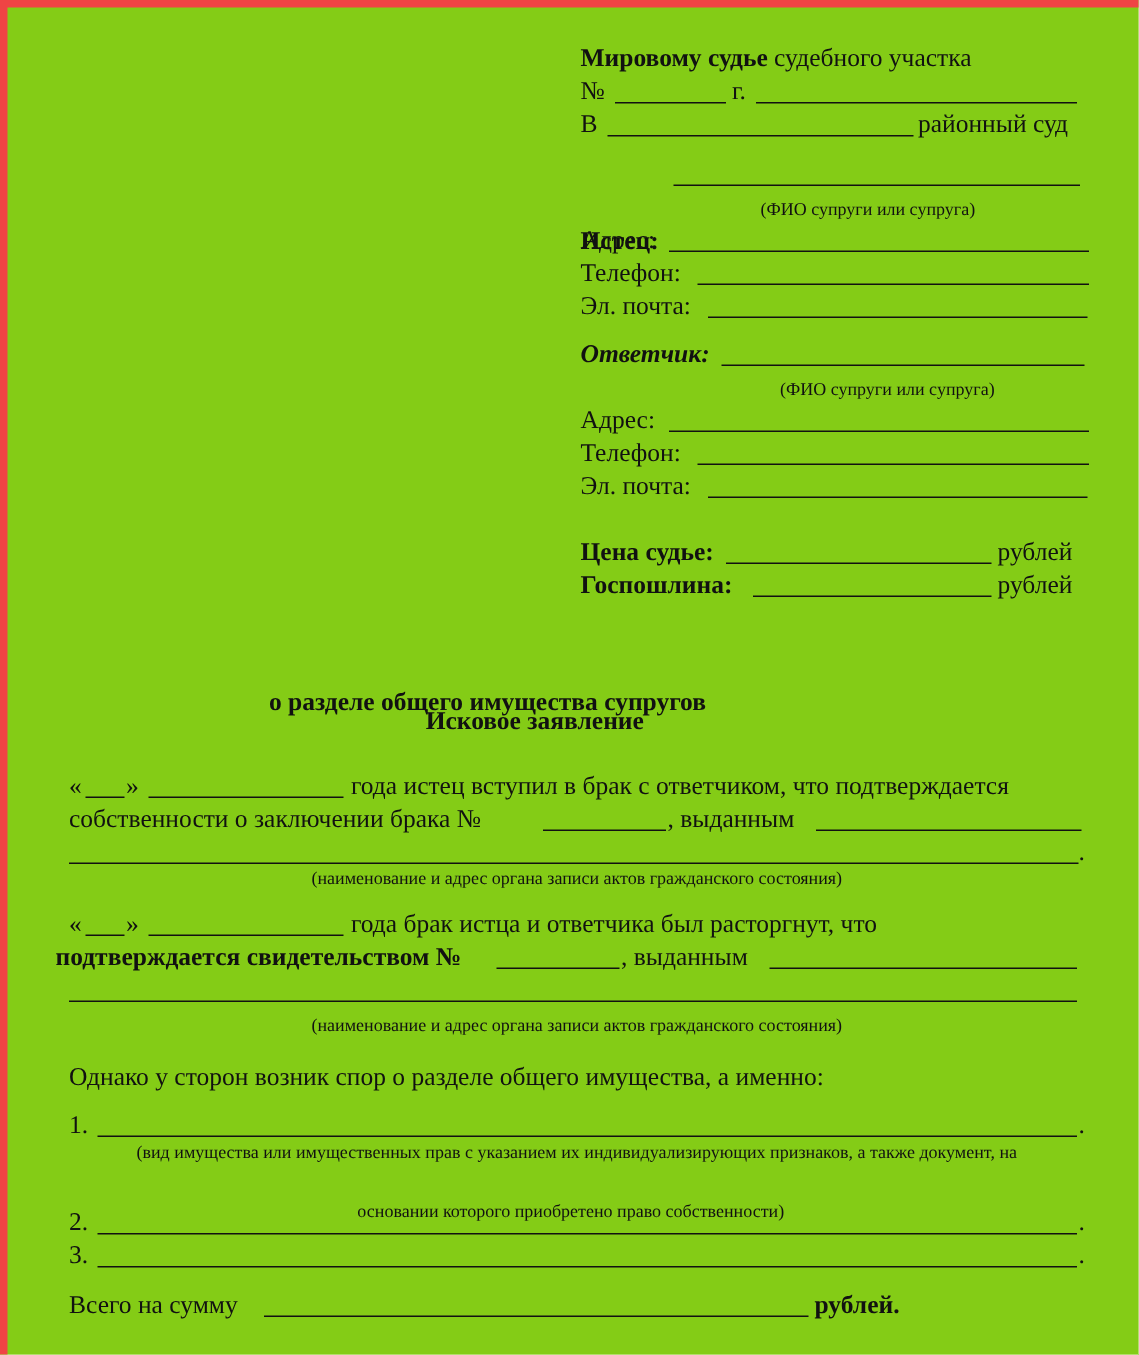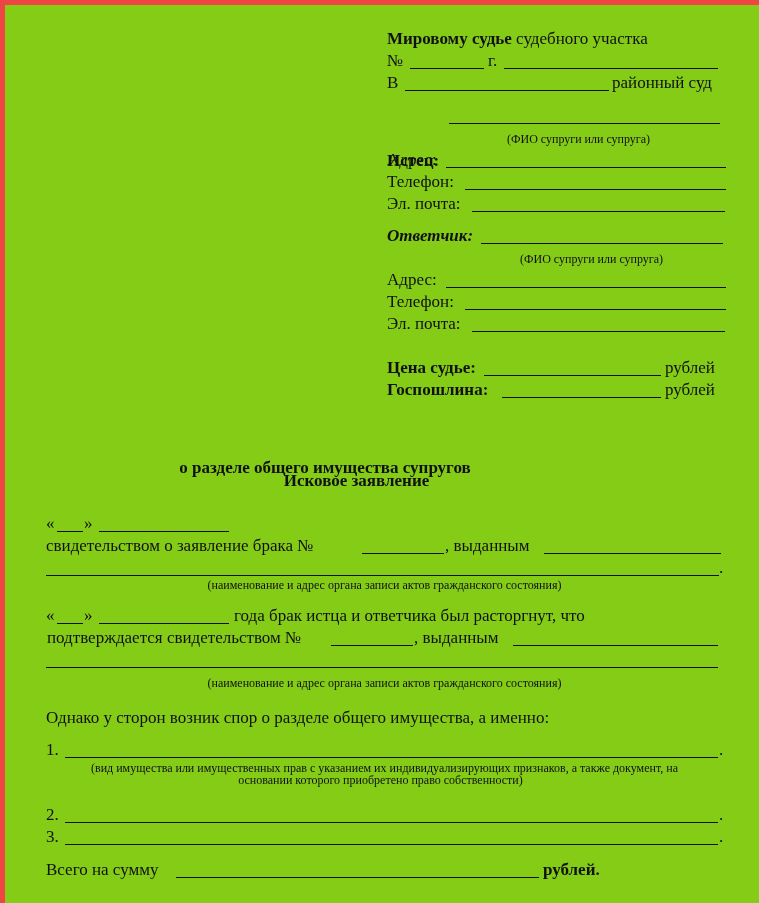--- a/index.html
+++ b/index.html
@@ -70,51 +70,52 @@
   <div class="line" style="left:497px; top:392px; width:159px;"></div>
   <div class="abs t17" style="left:660px; top:375px;">рублей</div>
 
   <div class="abs t17 b center" style="left:0; width:703px; top:431px;margin-top:35px;">Исковое заявление</div>
   <div class="abs t17 b center" style="left:0; width:640px; top:453px;">о разделе общего имущества супругов</div>
 
   <div class="abs t17" style="left:41px; top:509px;">«</div>
   <div class="line" style="left:52px; top:526px; width:26px;"></div>
   <div class="abs t17" style="left:79px; top:509px;">»</div>
   <div class="line" style="left:94px; top:526px; width:130px;"></div>
+  <div class="abs t17" style="left:229px; top:509px;">года истец вступил в брак с ответчиком, что подтверждается</div>
 
-  <div class="abs t17" style="left:41px; top:531px;">свидетельством о заявление брака №</div>
+  <div class="abs t17" style="left:41px; top:531px;">собственности о заключении брака №</div>
   <div class="line" style="left:357px; top:548px; width:82px;"></div>
   <div class="abs t17" style="left:440px; top:531px;">, выданным</div>
   <div class="line" style="left:539px; top:548px; width:177px;"></div>
 
   <div class="line" style="left:41px; top:570px; width:673px;"></div>
   <div class="abs t17" style="left:714px; top:553px;">.</div>
   <div class="abs t13 center" style="left:0; width:759px; top:573px;">(наименование и адрес органа записи актов гражданского состояния)</div>
 
   <div class="abs t17" style="left:41px; top:601px;">«</div>
   <div class="line" style="left:52px; top:618px; width:26px;"></div>
   <div class="abs t17" style="left:79px; top:601px;">»</div>
   <div class="line" style="left:94px; top:618px; width:130px;"></div>
   <div class="abs t17" style="left:229px; top:601px;">года брак истца и ответчика был расторгнут, что</div>
 
-  <div class="abs t17" style="left:42px; top:623px;">подтверждается свидетельством №</div>
+  <div class="abs t17" style="left:32px; top:623px;font-weight:bold;">подтверждается свидетельством №</div>
   <div class="line" style="left:326px; top:640px; width:82px;"></div>
   <div class="abs t17" style="left:409px; top:623px;">, выданным</div>
   <div class="line" style="left:508px; top:640px; width:205px;"></div>
 
   <div class="line" style="left:41px; top:662px; width:672px;"></div>
   <div class="abs t13 center" style="left:0; width:759px; top:671px;">(наименование и адрес органа записи актов гражданского состояния)</div>
 
   <div class="abs t17" style="left:41px; top:703px;">Однако у сторон возник спор о разделе общего имущества, а именно:</div>
 
   <div class="abs t17" style="left:41px; top:735px;">1.</div>
   <div class="line" style="left:60px; top:752px; width:653px;"></div>
   <div class="abs t17" style="left:714px; top:735px;">.</div>
   <div class="abs t13 center" style="left:0; width:759px; top:756px;">(вид имущества или имущественных прав с указанием их индивидуализирующих признаков, а также документ, на</div>
-  <div class="abs t13 center" style="left:0; width:751px; top:768px;">основании которого приобретено право собственности)</div>
+  <div class="abs t13 center" style="left:0; width:751px; top:795px;">основании которого приобретено право собственности)</div>
 
   <div class="abs t17" style="left:41px; top:800px;">2.</div>
   <div class="line" style="left:60px; top:817px; width:653px;"></div>
   <div class="abs t17" style="left:714px; top:800px;">.</div>
 
   <div class="abs t17" style="left:41px; top:822px;">3.</div>
   <div class="line" style="left:60px; top:839px; width:653px;"></div>
   <div class="abs t17" style="left:714px; top:822px;">.</div>
 
   <div class="abs t17" style="left:41px; top:855px;">Всего на сумму</div>

